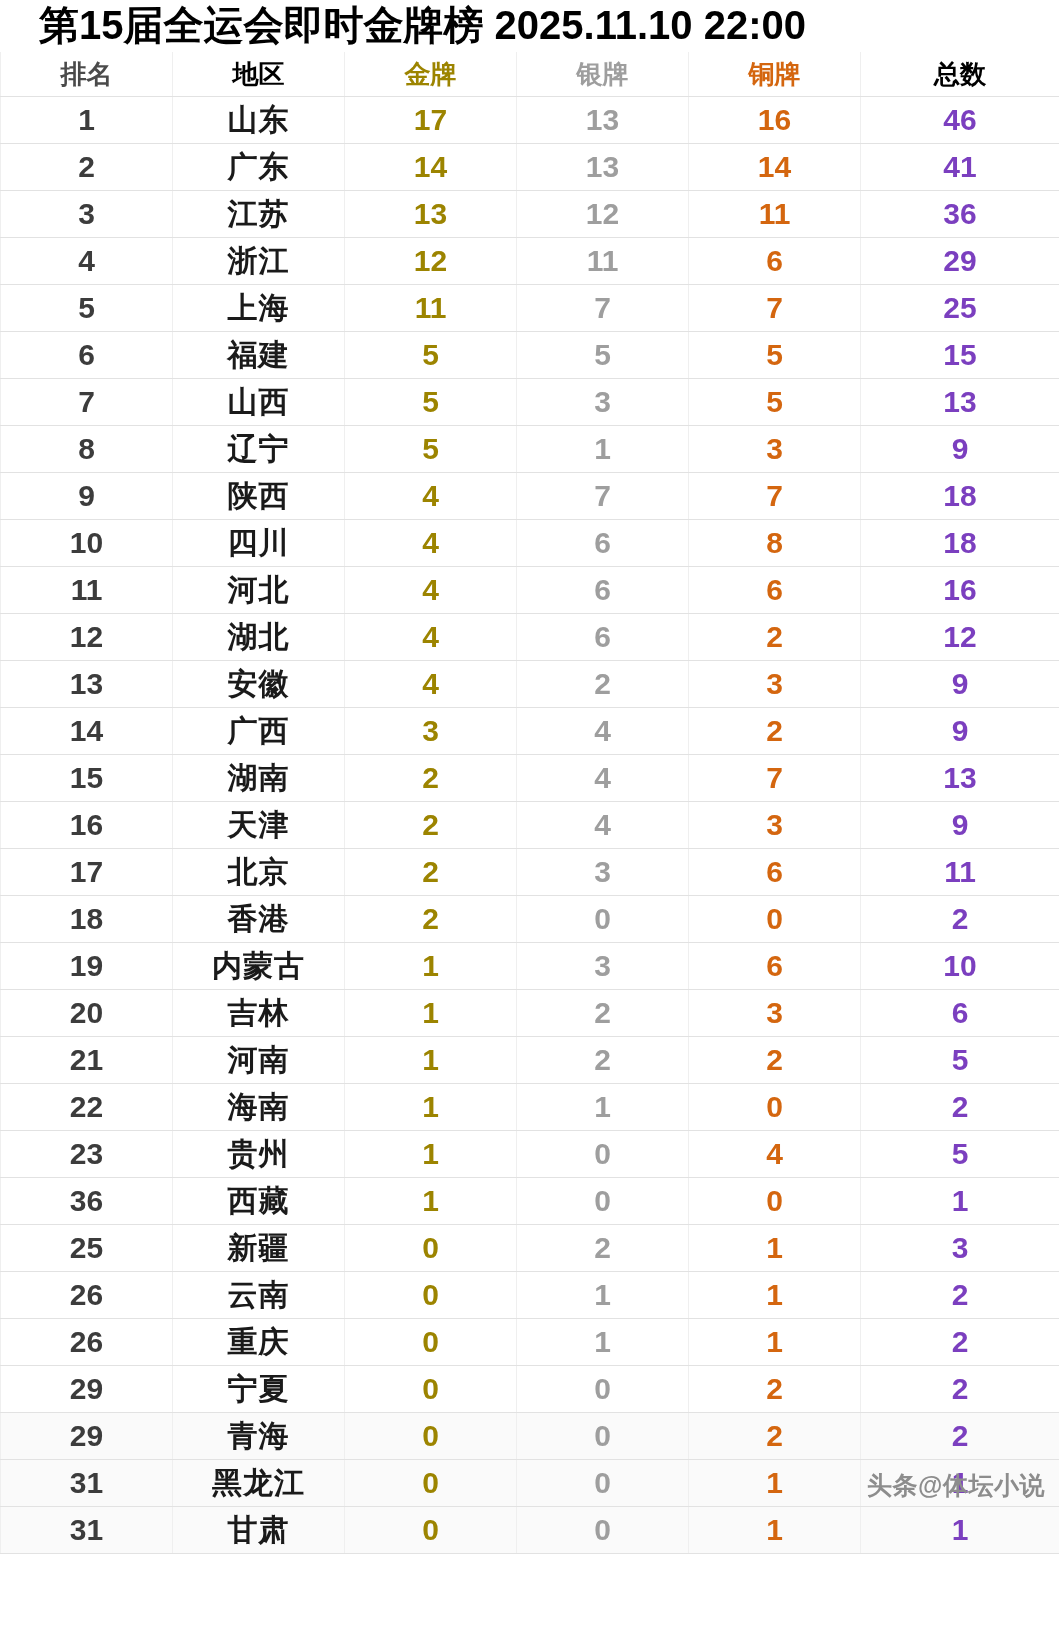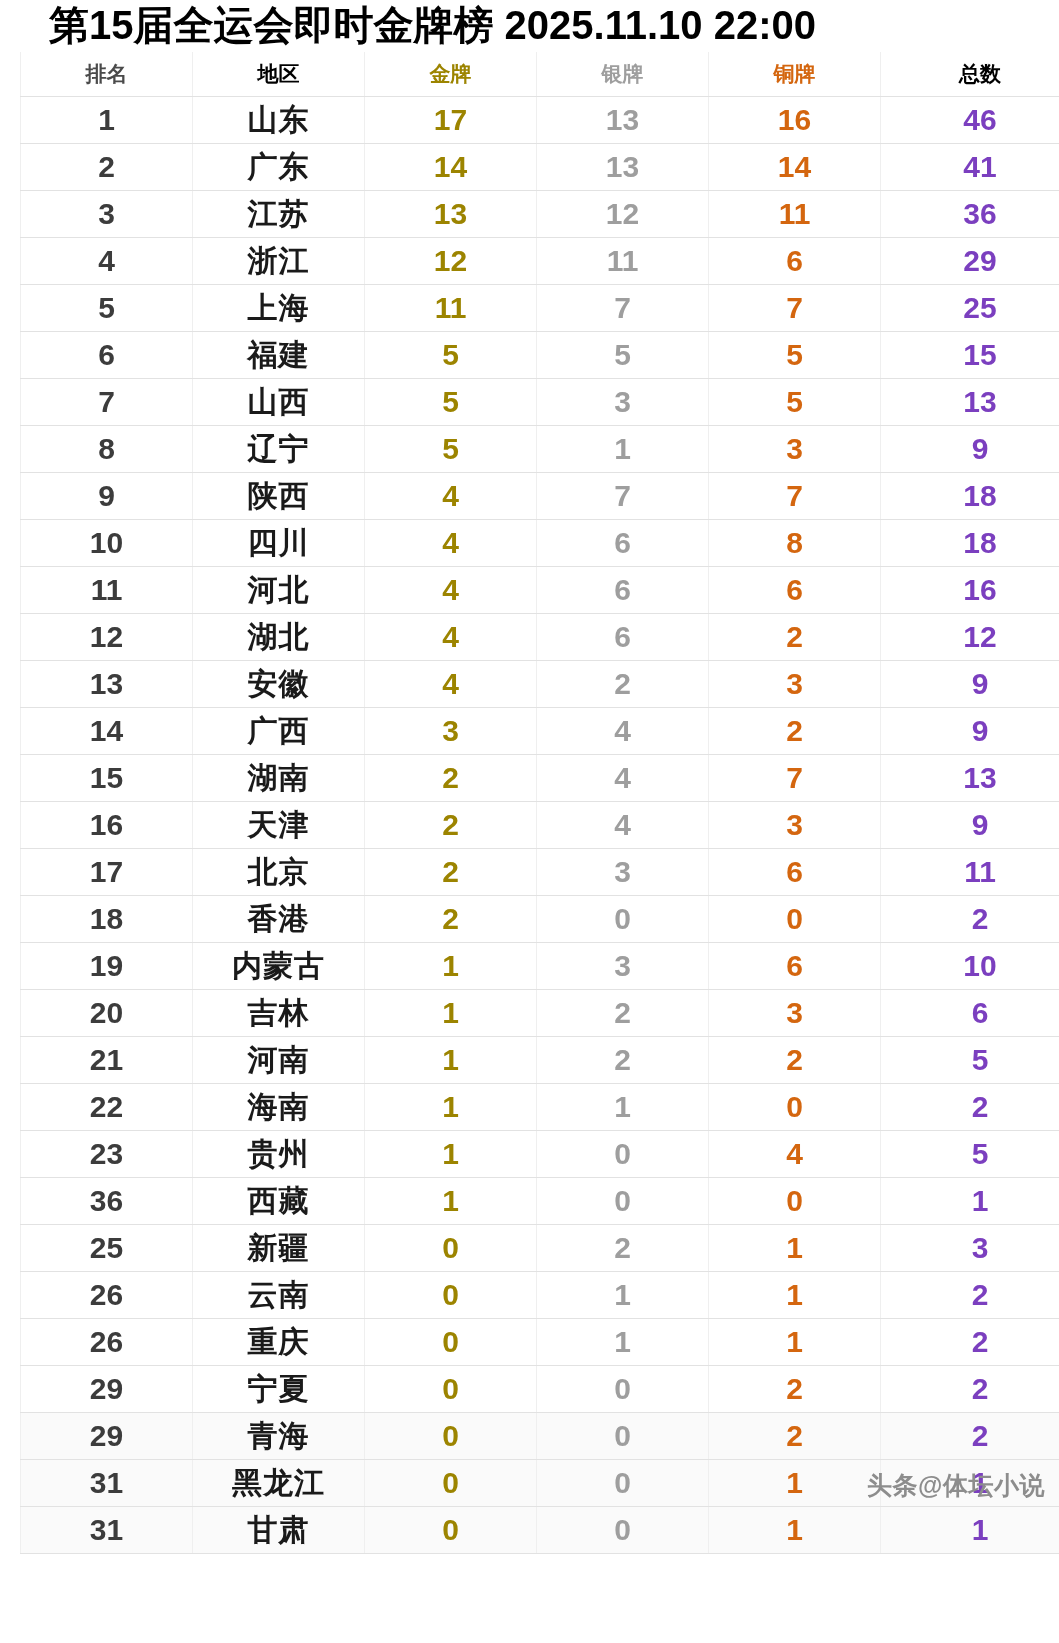--- a/index.html
+++ b/index.html
@@ -9,21 +9,20 @@
   }
   body {
     width: 1059px;
     height: 1643px;
     overflow: hidden;
     font-family: "Liberation Sans", "DejaVu Sans", sans-serif;
   }
   .sheet {
     width: 845px;
     box-sizing: border-box;
-    padding-left: 20px;
   }
   .title {
     font-size: 40px;
     font-weight: bold;
     color: #000000;
     text-align: center;
     padding: 4px 0 6px 0;
     letter-spacing: 0px;
     white-space: nowrap;
     line-height: 1.05;
@@ -47,21 +46,21 @@
     border-right: 1px solid #efefef;
     text-align: center;
     vertical-align: middle;
     height: 46px;
     padding: 0;
     font-size: 30px;
     font-weight: bold;
     line-height: 46px;
   }
   table.medals thead th {
-    font-size: 21px;
+    font-size: 26px;
     font-weight: bold;
     height: 44px;
     line-height: 44px;
     border-top: none;
   }
   th.h-rank   { color: #4a4a4a; }
   th.h-area   { color: #000000; }
   th.h-gold   { color: #9c8400; }
   th.h-silver { color: #9e9e9e; }
   th.h-bronze { color: #d4660f; margin-left: 32px; }

